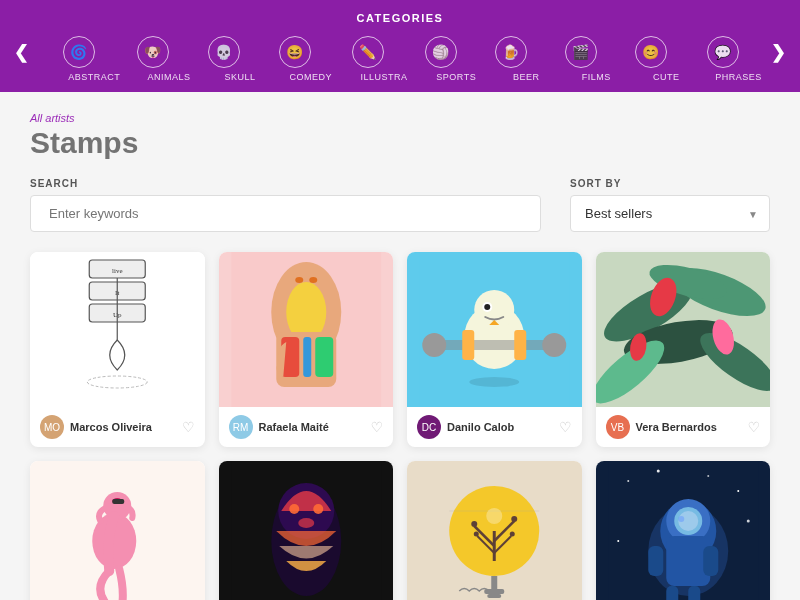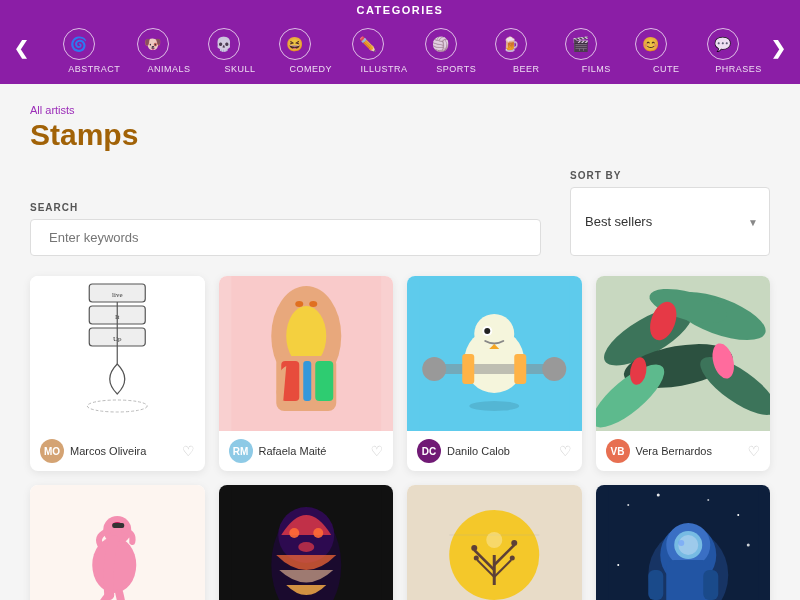--- a/index.html
+++ b/index.html
@@ -1,21 +1,21 @@
 <!DOCTYPE html>
 <html><head>
   <meta charset="utf-8">
   <style>
     * { box-sizing: border-box; margin: 0; padding: 0; }
     body { font-family: 'Segoe UI', Arial, sans-serif; background: #f0f0f0; width: 800px; height: 600px; overflow: hidden; }
 
     
     .categories-bar {
       background: #8B1EA6;
-      padding: 4px 0 0 0;
+      padding: 12px 0 0 0;
       position: relative;
     }
     .categories-title {
       text-align: center;
       color: white;
       font-size: 11px;
       letter-spacing: 1.5px;
       font-weight: 600;
       margin-bottom: 6px;
     }
@@ -71,25 +71,26 @@
     
     .main-content {
       padding: 20px 30px;
       background: #f5f5f5;
     }
     .breadcrumb {
       font-size: 11px;
       color: #9B2CB8;
       margin-bottom: 2px;
       font-weight: 500;
+      font-style: italic;
     }
     .page-title {
       font-size: 30px;
       font-weight: 700;
-      color: #a16207;
+      color: #737373;
       margin-bottom: 18px;
     }
 
     
     .controls-row {
       display: flex;
       margin-bottom: 20px;
       align-items: flex-end;
     }
     .search-section { flex: 1; }
@@ -106,21 +107,21 @@
       padding: 10px 18px;
       border: 1.5px solid #ddd;
       border-radius: 4px;
       font-size: 13px;
       color: #999;
       outline: none;
       background: white;
     }
     .sort-select {
       width: 100%;
-      padding: 26px 14px;
+      padding: 10px 14px;
       border: 1.5px solid #ddd;
       border-radius: 4px;
       font-size: 13px;
       color: #333;
       background: white;
       appearance: none;
       cursor: pointer;
       outline: none;
     }
     .sort-wrapper {
@@ -165,21 +166,21 @@
     .artist-avatar {
       width: 24px;
       height: 24px;
       border-radius: 50%;
       overflow: hidden;
       flex-shrink: 0;
     }
     .artist-name {
       font-size: 11px;
       color: #333;
-      font-weight: 400;
+      font-weight: 700;
       flex: 1;
     }
     .heart-icon {
       font-size: 14px;
       color: #ccc;
       cursor: pointer;
     }
 
     
     .card-bg-white { background: #fff; }
@@ -197,21 +198,21 @@
     .av3 { background: #701a75; }
     .av4 { background: #e76f51; }
     .av-inner {
       width: 100%;
       height: 100%;
       display: flex;
       align-items: center;
       justify-content: center;
       font-size: 10px;
       color: white;
-      font-weight: 700;
+      font-weight: 400;
     }
   </style>
 </head>
 <body>
 
 <header>
   <div class="categories-bar">
     <div class="categories-title">CATEGORIES</div>
     <button class="nav-arrow left">❮</button>
     <div class="categories-list">

